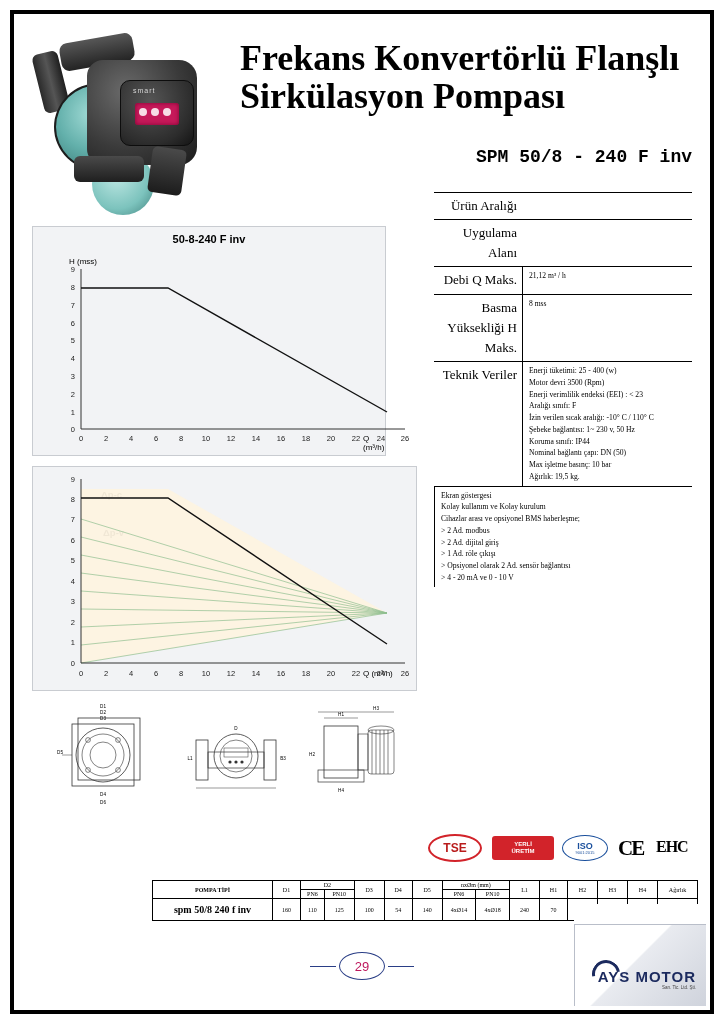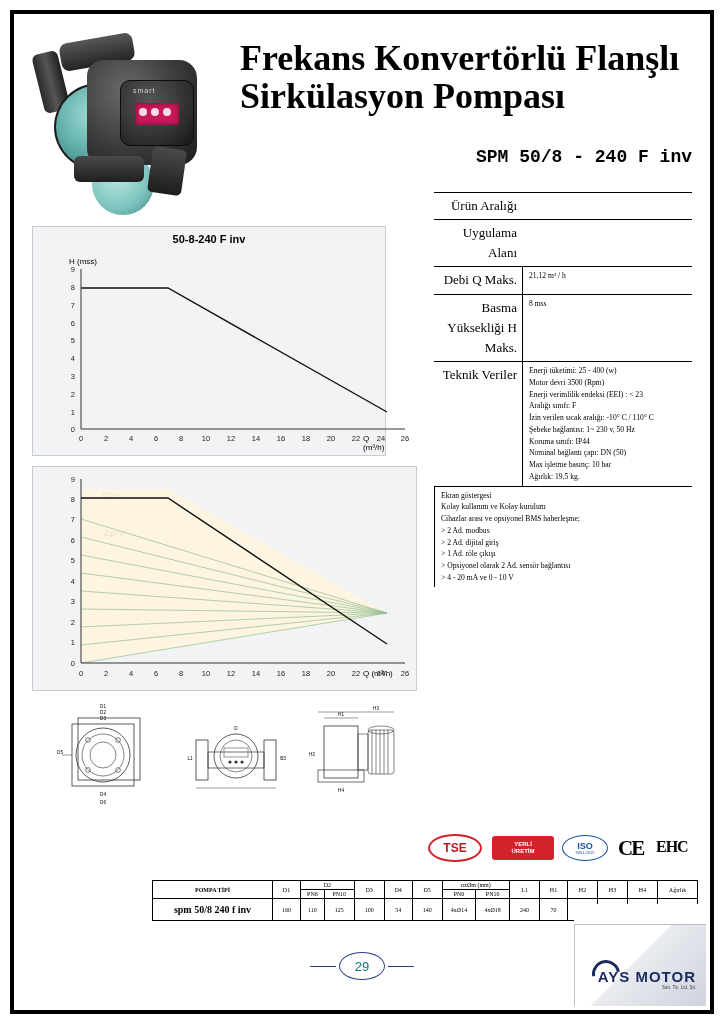--- a/index.html
+++ b/index.html
@@ -214,21 +214,21 @@
 
   
   .pagenum {
     position:absolute; left:50%; transform:translateX(-50%);
     bottom:30px;
     width:46px; height:28px;
     border:1px solid #2a3e86;
     border-radius:50%;
     display:flex; align-items:center; justify-content:center;
     font-family:"Liberation Sans", sans-serif;
-    font-size:13px; color:#0f766e;
+    font-size:13px; color:#be185d;
   }
   .pagenum::before, .pagenum::after{
     content:""; position:absolute; top:50%; width:26px; height:1px; background:#2a3e86;
   }
   .pagenum::before { left:-30px; }
   .pagenum::after { right:-30px; }
 
   
   .corner {
     position:absolute; right:4px; bottom:4px; width:132px; height:102px;

